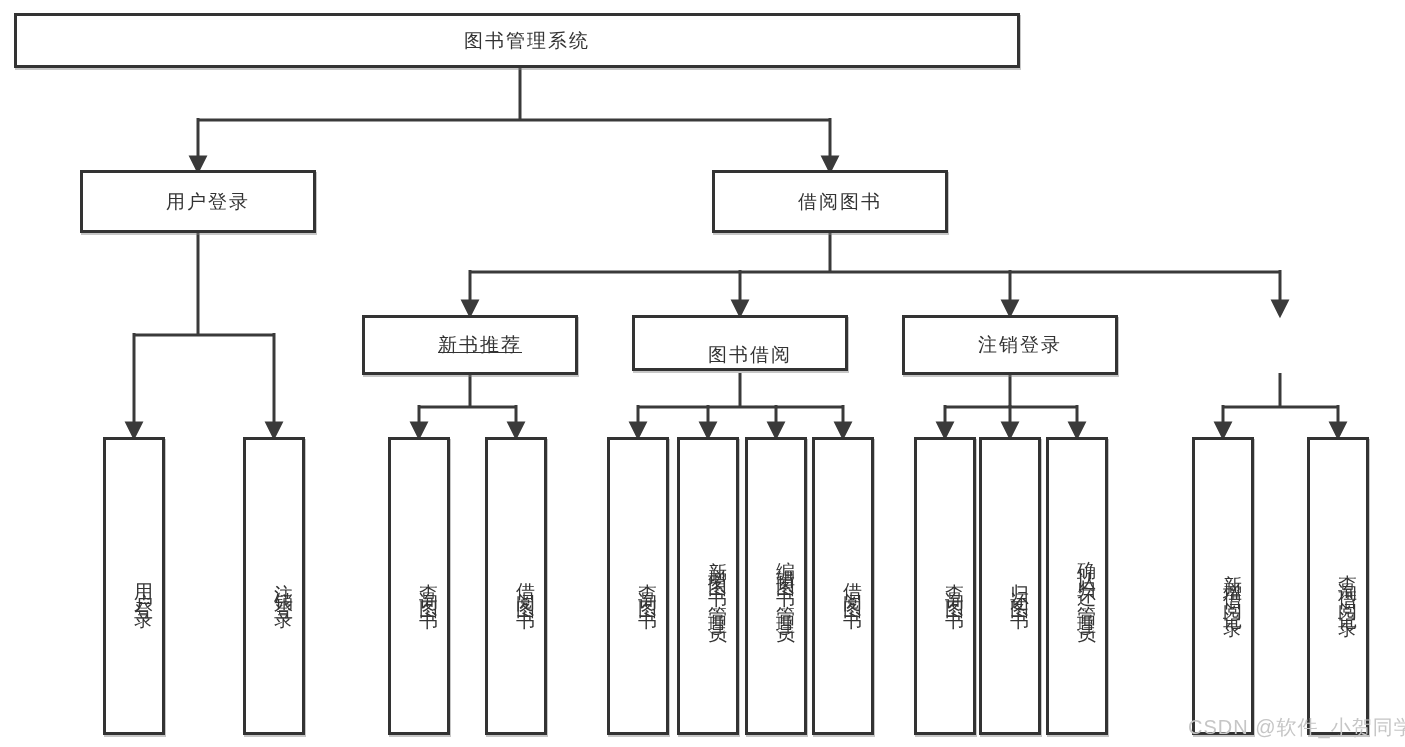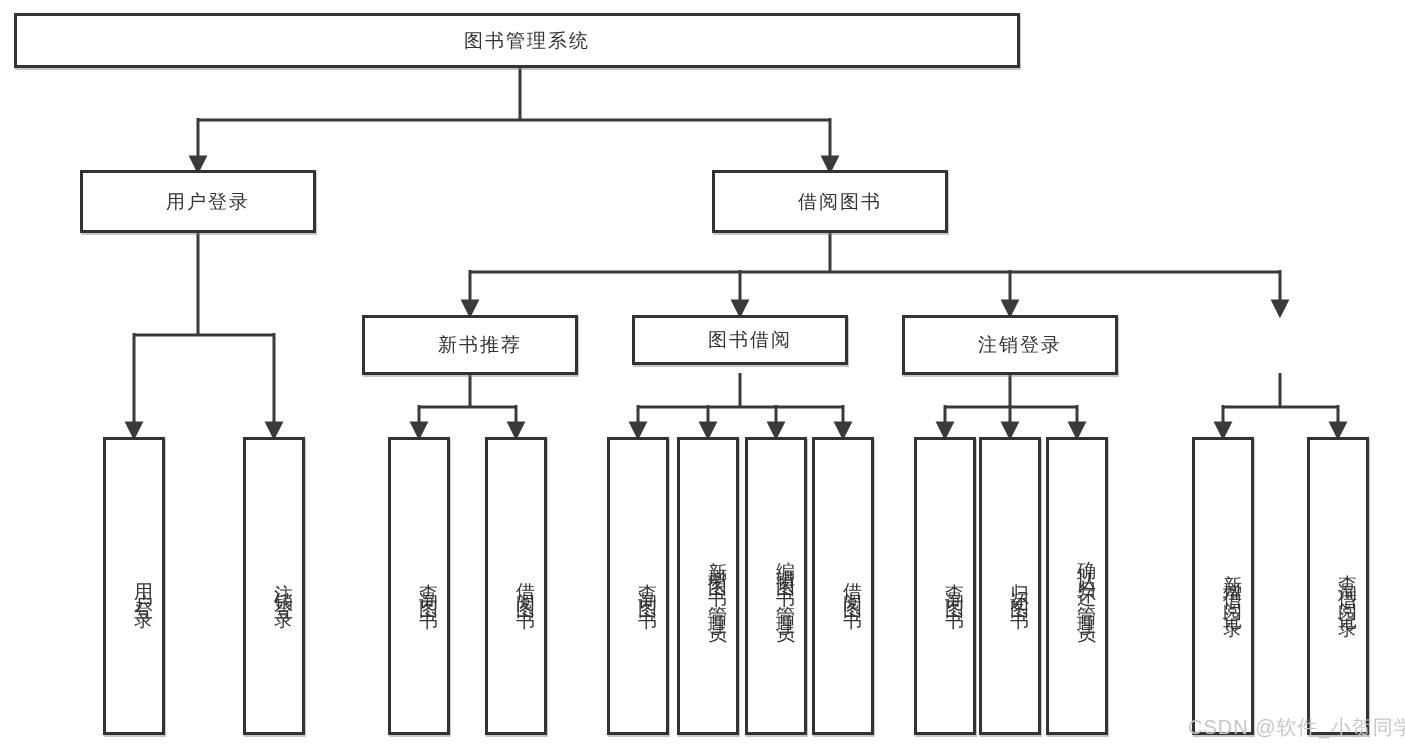--- a/index.html
+++ b/index.html
@@ -136,24 +136,24 @@
     <span class="hlabel">图书管理系统</span>
   </div>
 
   <div class="box" style="left:80px; top:170px; width:236px; height:63px;">
     <span class="hlabel">用户登录</span>
   </div>
   <div class="box" style="left:712px; top:170px; width:236px; height:63px;">
     <span class="hlabel">借阅图书</span>
   </div>
 
-  <div class="box" style="left:362px; top:315px; width:216px; height:60px;">
+  <div class="box" style="left:362px; top:315px; width:216px; height:60px;text-decoration:underline;">
     <span class="hlabel">新书推荐</span>
   </div>
-  <div class="box" style="left:632px; top:315px; width:216px; height:50px;">
+  <div class="box" style="left:632px; top:315px; width:216px; height:56px;align-items:flex-end;">
     <span class="hlabel">图书借阅</span>
   </div>
   <div class="box" style="left:902px; top:315px; width:216px; height:60px;">
     <span class="hlabel">注销登录</span>
   </div>
 
   <div class="box" style="left:103px; top:437px; width:62px; height:298px;">
     <span class="vlabel">用户登录</span>
   </div>
   <div class="box" style="left:243px; top:437px; width:62px; height:298px;">

